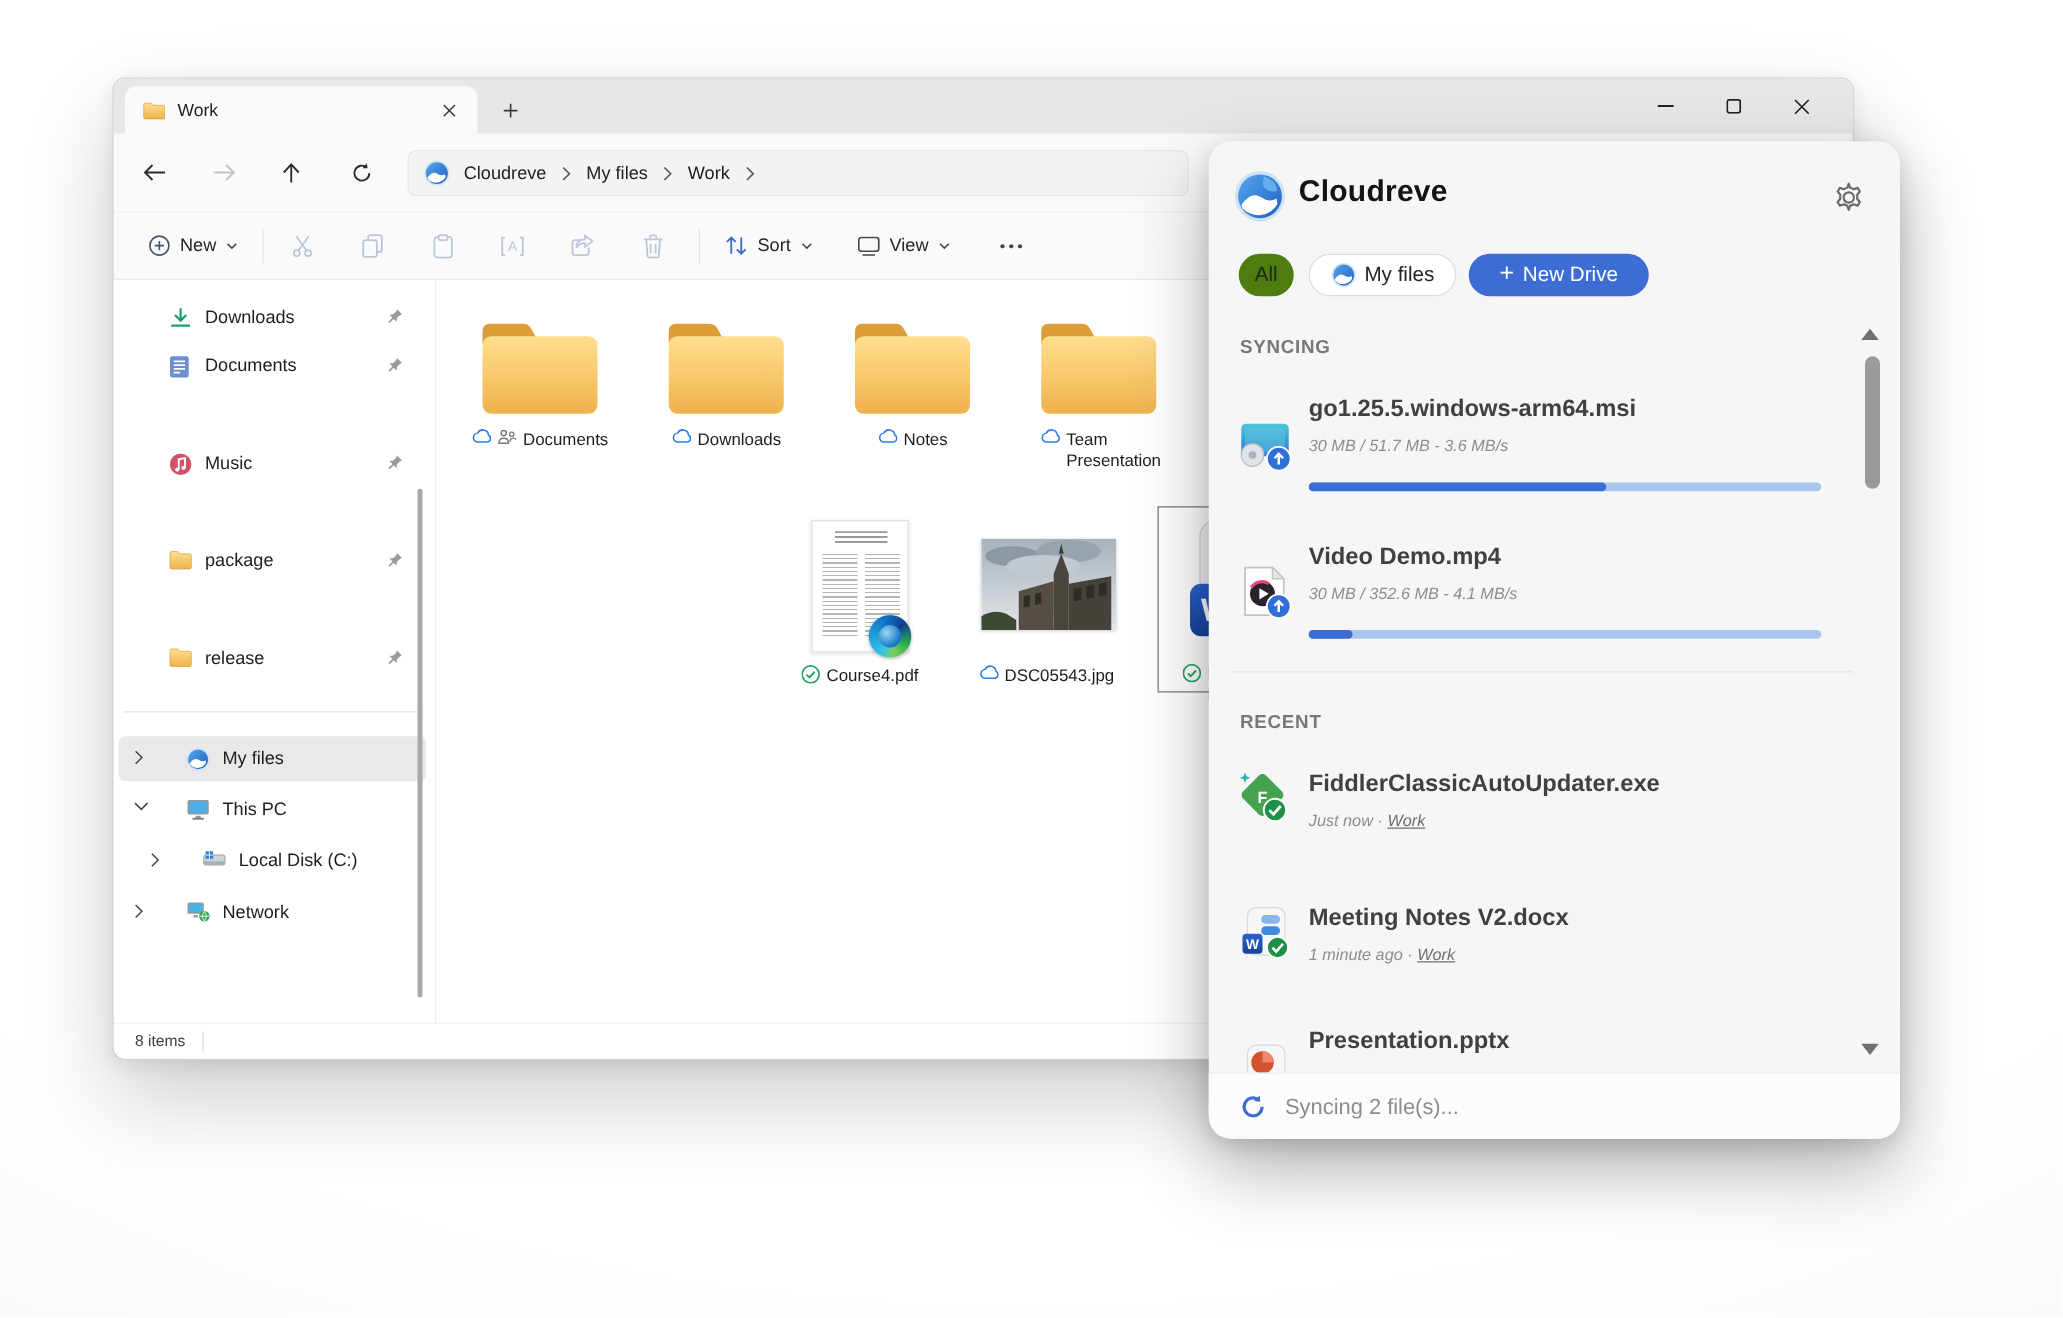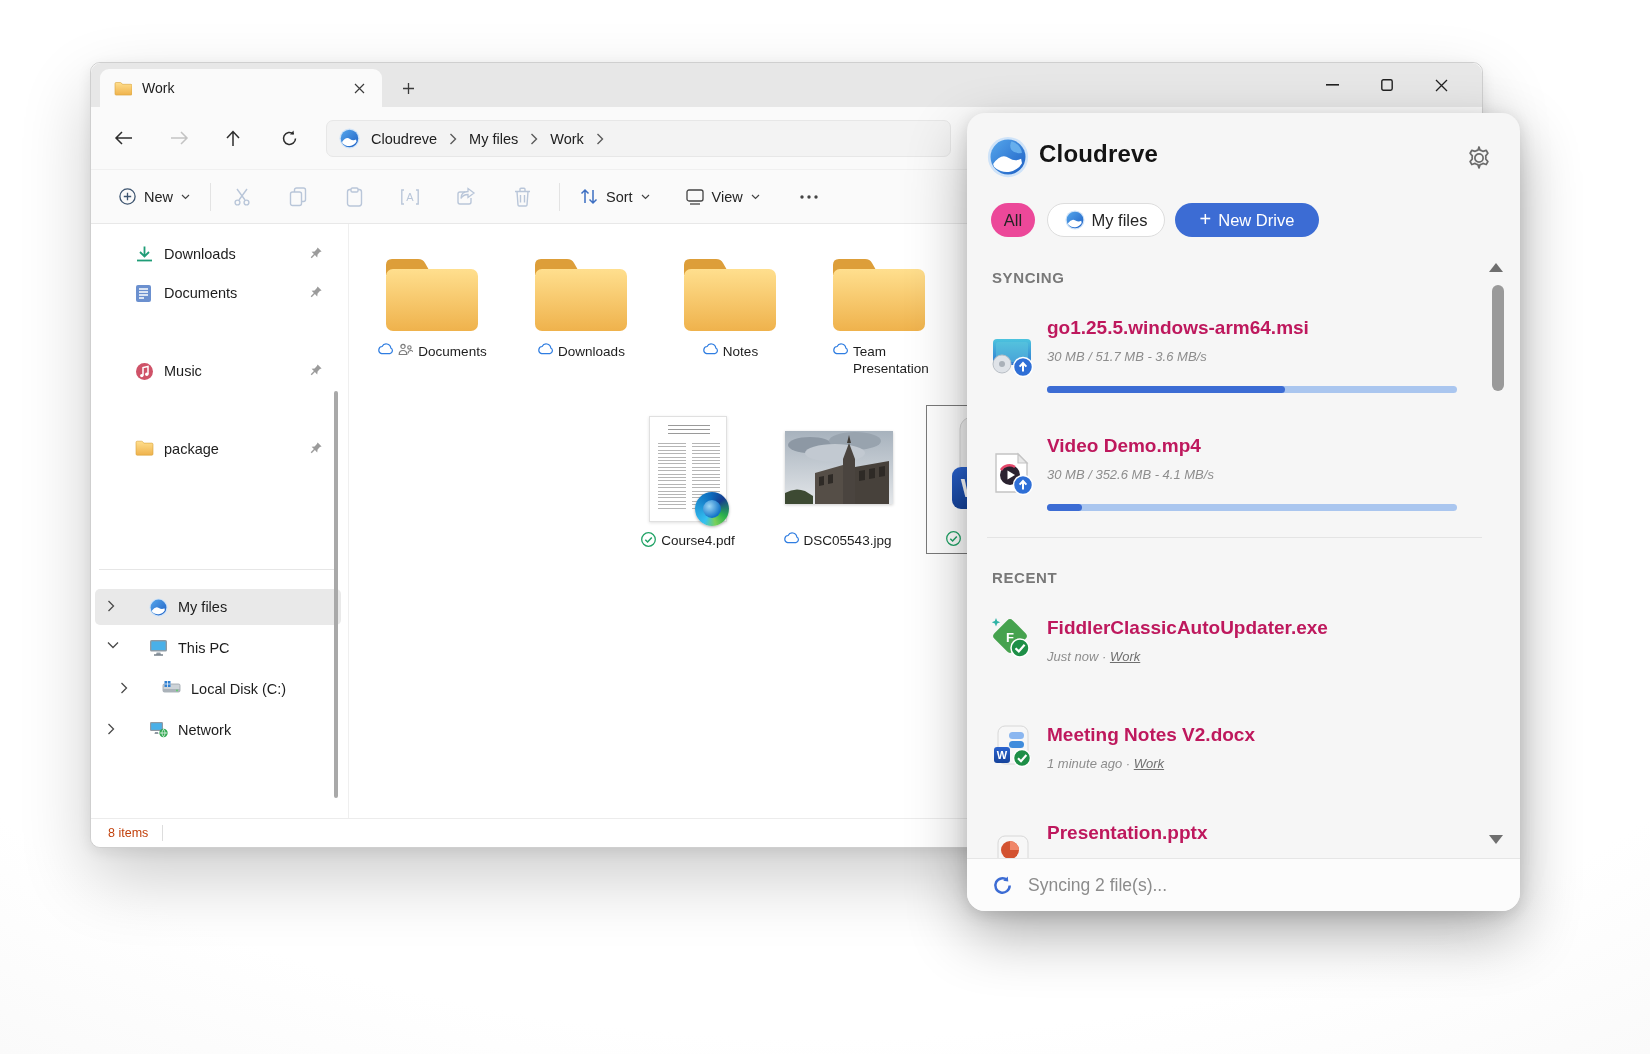--- a/index.html
+++ b/index.html
@@ -58,36 +58,36 @@
   .vdivider { position:absolute; left:257px; top:161px; bottom:29px; width:1px; background:#efefef; }
 
   .content { position:absolute; left:258px; top:161px; right:0; bottom:29px; background:#fff; overflow:hidden; }
   .ftile { position:absolute; width:142px; }
   .flabel { display:flex; justify-content:center; align-items:flex-start; gap:5px;
     font-size:13.5px; color:#1d1d1d; line-height:17px; }
   .flabel .txt { max-width:96px; }
   .selbox { position:absolute; border:1px solid #7a7a7a; background:#fff; }
 
   .statusbar { position:absolute; left:0; bottom:0; right:0; height:29px; border-top:1px solid #ececec;
-    background:#fff; border-radius:0 0 10px 10px; display:flex; align-items:center; font-size:12.5px; color:#c2410c; }
+    background:#fff; border-radius:0 0 10px 10px; display:flex; align-items:center; font-size:12.5px; color:#404040; }
   .statusdiv { width:1px; height:16px; background:#ddd; margin-left:14px; }
 
   
   .panel { position:absolute; left:967px; top:113px; width:553px; height:798px;
     background:#f6f6f6; border-radius:18px;
     box-shadow:0 24px 60px rgba(0,0,0,.30), 0 4px 16px rgba(0,0,0,.12); }
   .ptitle { position:absolute; left:72px; top:27px; font-size:24px; font-weight:bold; color:#141414; letter-spacing:.2px; }
   .pill { position:absolute; top:90px; height:34px; border-radius:17px; display:flex; align-items:center;
     justify-content:center; font-size:16.5px; color:#242424; gap:7px; }
-  .pill-all { left:24px; width:44px; background:#ec4899; }
+  .pill-all { left:24px; width:44px; background:#4d7c0f; }
   .pill-my { left:80px; width:118px; background:#fff; border:1px solid #ddd; }
   .pill-new { left:208px; width:144px; background:#3c6cd4; color:#fff; font-size:16.5px; }
   .sheading { position:absolute; left:25px; font-size:15px; font-weight:bold; color:#787878; letter-spacing:.6px; }
   .scrollarea { position:absolute; left:0; top:140px; width:553px; height:605px; overflow:hidden; }
-  .ititle { position:absolute; left:80px; font-size:19px; font-weight:bold; color:#be185d; }
+  .ititle { position:absolute; left:80px; font-size:19px; font-weight:bold; color:#404040; }
   .isub { position:absolute; left:80px; font-size:13px; color:#8d8d8d;font-style:italic; }
   .isub .loc { color:#6f6f6f; text-decoration:underline; }
   .pbar { position:absolute; left:80px; width:410px; height:7px; border-radius:4px; background:#aac6ef; }
   .pfill { height:7px; border-radius:4px; background:#3c6cd4; }
   .fileicon { position:absolute; left:22px; width:46px; height:46px; }
   .phr { position:absolute; left:20px; width:495px; height:1px; background:#e4e4e4; }
   .pscroll-thumb { position:absolute; right:16px; top:172px; width:12px; height:106px; border-radius:6px; background:#9a9a9a; }
   .ptri { position:absolute; right:17px; width:0; height:0; border-left:7px solid transparent; border-right:7px solid transparent; }
   .pfooter { position:absolute; left:0; bottom:0; width:553px; height:53px; background:#fcfcfc;
     border-top:1px solid #e6e6e6; border-radius:0 0 18px 18px; display:flex; align-items:center; }
@@ -352,20 +352,33 @@
           </span>
         <span>package</span>
         <span class="pin">
             <svg width="14" height="14" viewBox="0 0 14 14">
               <path d="M8.6 1.4 L12.6 5.4 L10.9 6.1 L8.6 8.4 L8.2 11.4 L5.9 9.1 L2.7 12.3 L1.7 11.3 L4.9 8.1 L2.6 5.8 L5.6 5.4 L7.9 3.1z" fill="#9b9b9b"></path>
             </svg>
           </span>
       </div>
 
 
+      <div class="srow" style="top:285px">
+        <span class="sicon">
+            <svg width="19" height="16" viewBox="0 0 19 16">
+              <path d="M1 4 V2.4 q0-1.2 1.2-1.2 h4.4 q.9 0 1.3.7 l.9 1.2 h8 q1.2 0 1.2 1.2 V14 q0 1.2-1.2 1.2 H2.2 Q1 15.2 1 14z" fill="url(#fgrad)" stroke="#d9a23a" stroke-width=".6"></path>
+            </svg>
+          </span>
+        <span>release</span>
+        <span class="pin">
+            <svg width="14" height="14" viewBox="0 0 14 14">
+              <path d="M8.6 1.4 L12.6 5.4 L10.9 6.1 L8.6 8.4 L8.2 11.4 L5.9 9.1 L2.7 12.3 L1.7 11.3 L4.9 8.1 L2.6 5.8 L5.6 5.4 L7.9 3.1z" fill="#9b9b9b"></path>
+            </svg>
+          </span>
+      </div>
 
       <div class="sidesep" style="top:345px"></div>
 
       <div class="srow tree sel" style="top:365px">
         <span class="chev">
             <svg width="8" height="12" viewBox="0 0 8 12">
               <path d="M1.5 1 L6.5 6 L1.5 11" stroke="#4a4a4a" stroke-width="1.3" fill="none"></path>
             </svg>
           </span>
         <span class="sicon">

